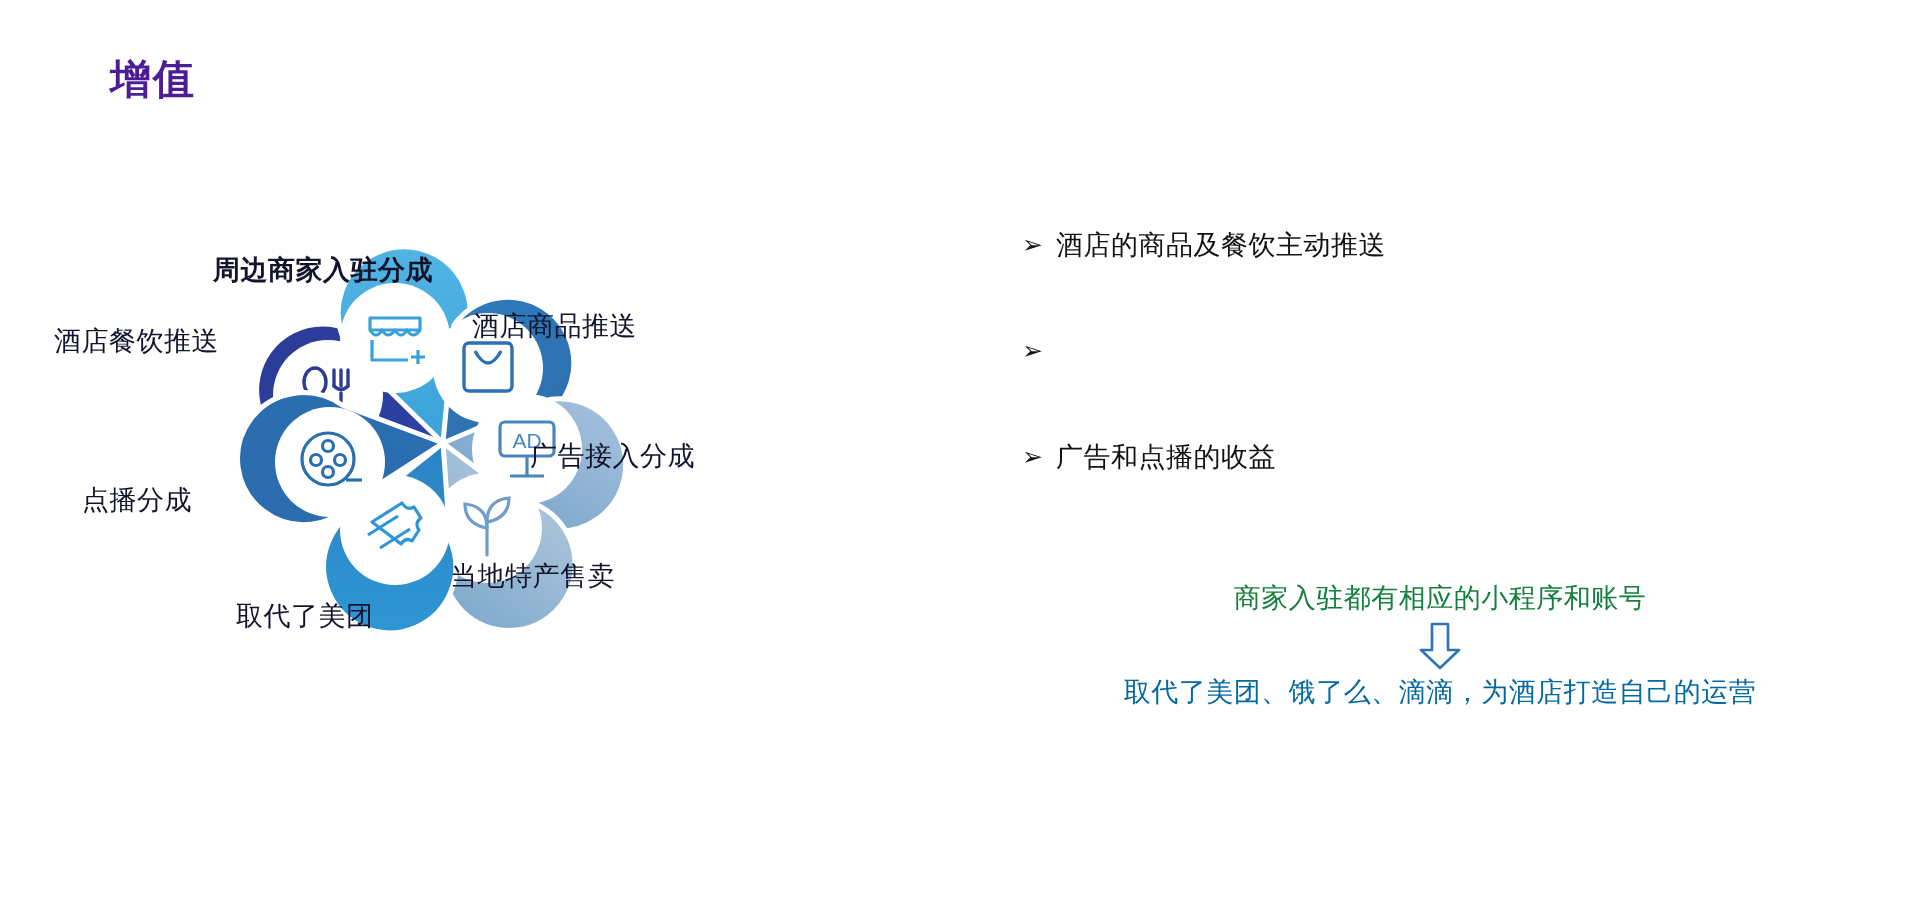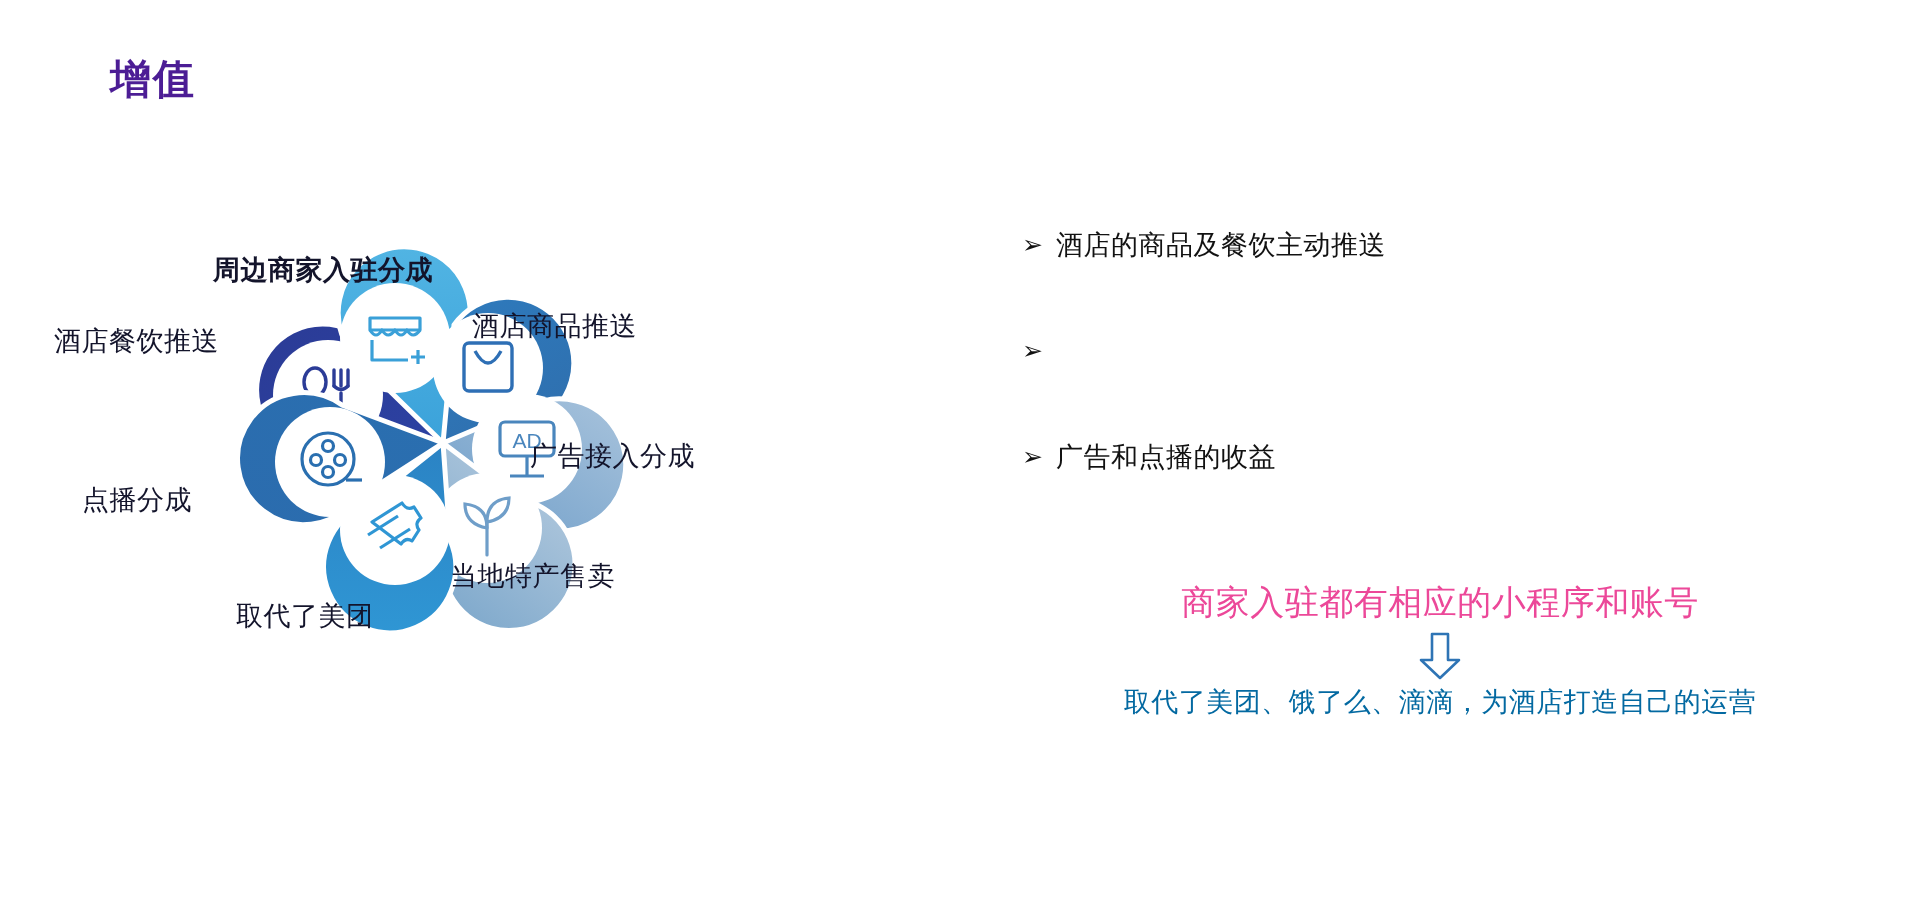--- a/index.html
+++ b/index.html
@@ -69,22 +69,22 @@
   }
 
   
   .conclusion{
     position:absolute;
     left:1000px; top:580px;
     width:880px;
     text-align:center;
   }
   .conclusion-top{
-    font-size:34px;
-    color:#ec4899;
+    font-size:27px;
+    color:#15803d;
     letter-spacing:0.5px;
     white-space:nowrap;
   }
   .arrow-down{
     margin:6px auto 4px auto;
     width:46px;height:48px;
     display:block;
   }
   .conclusion-bottom{
     font-size:27px;

